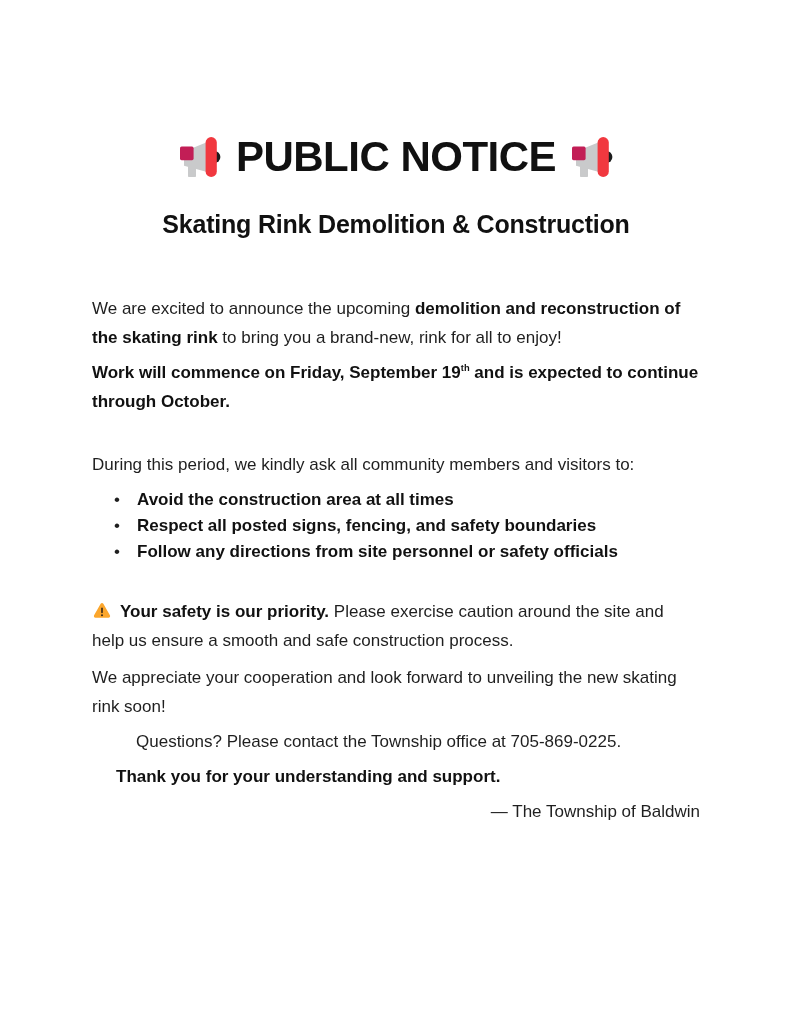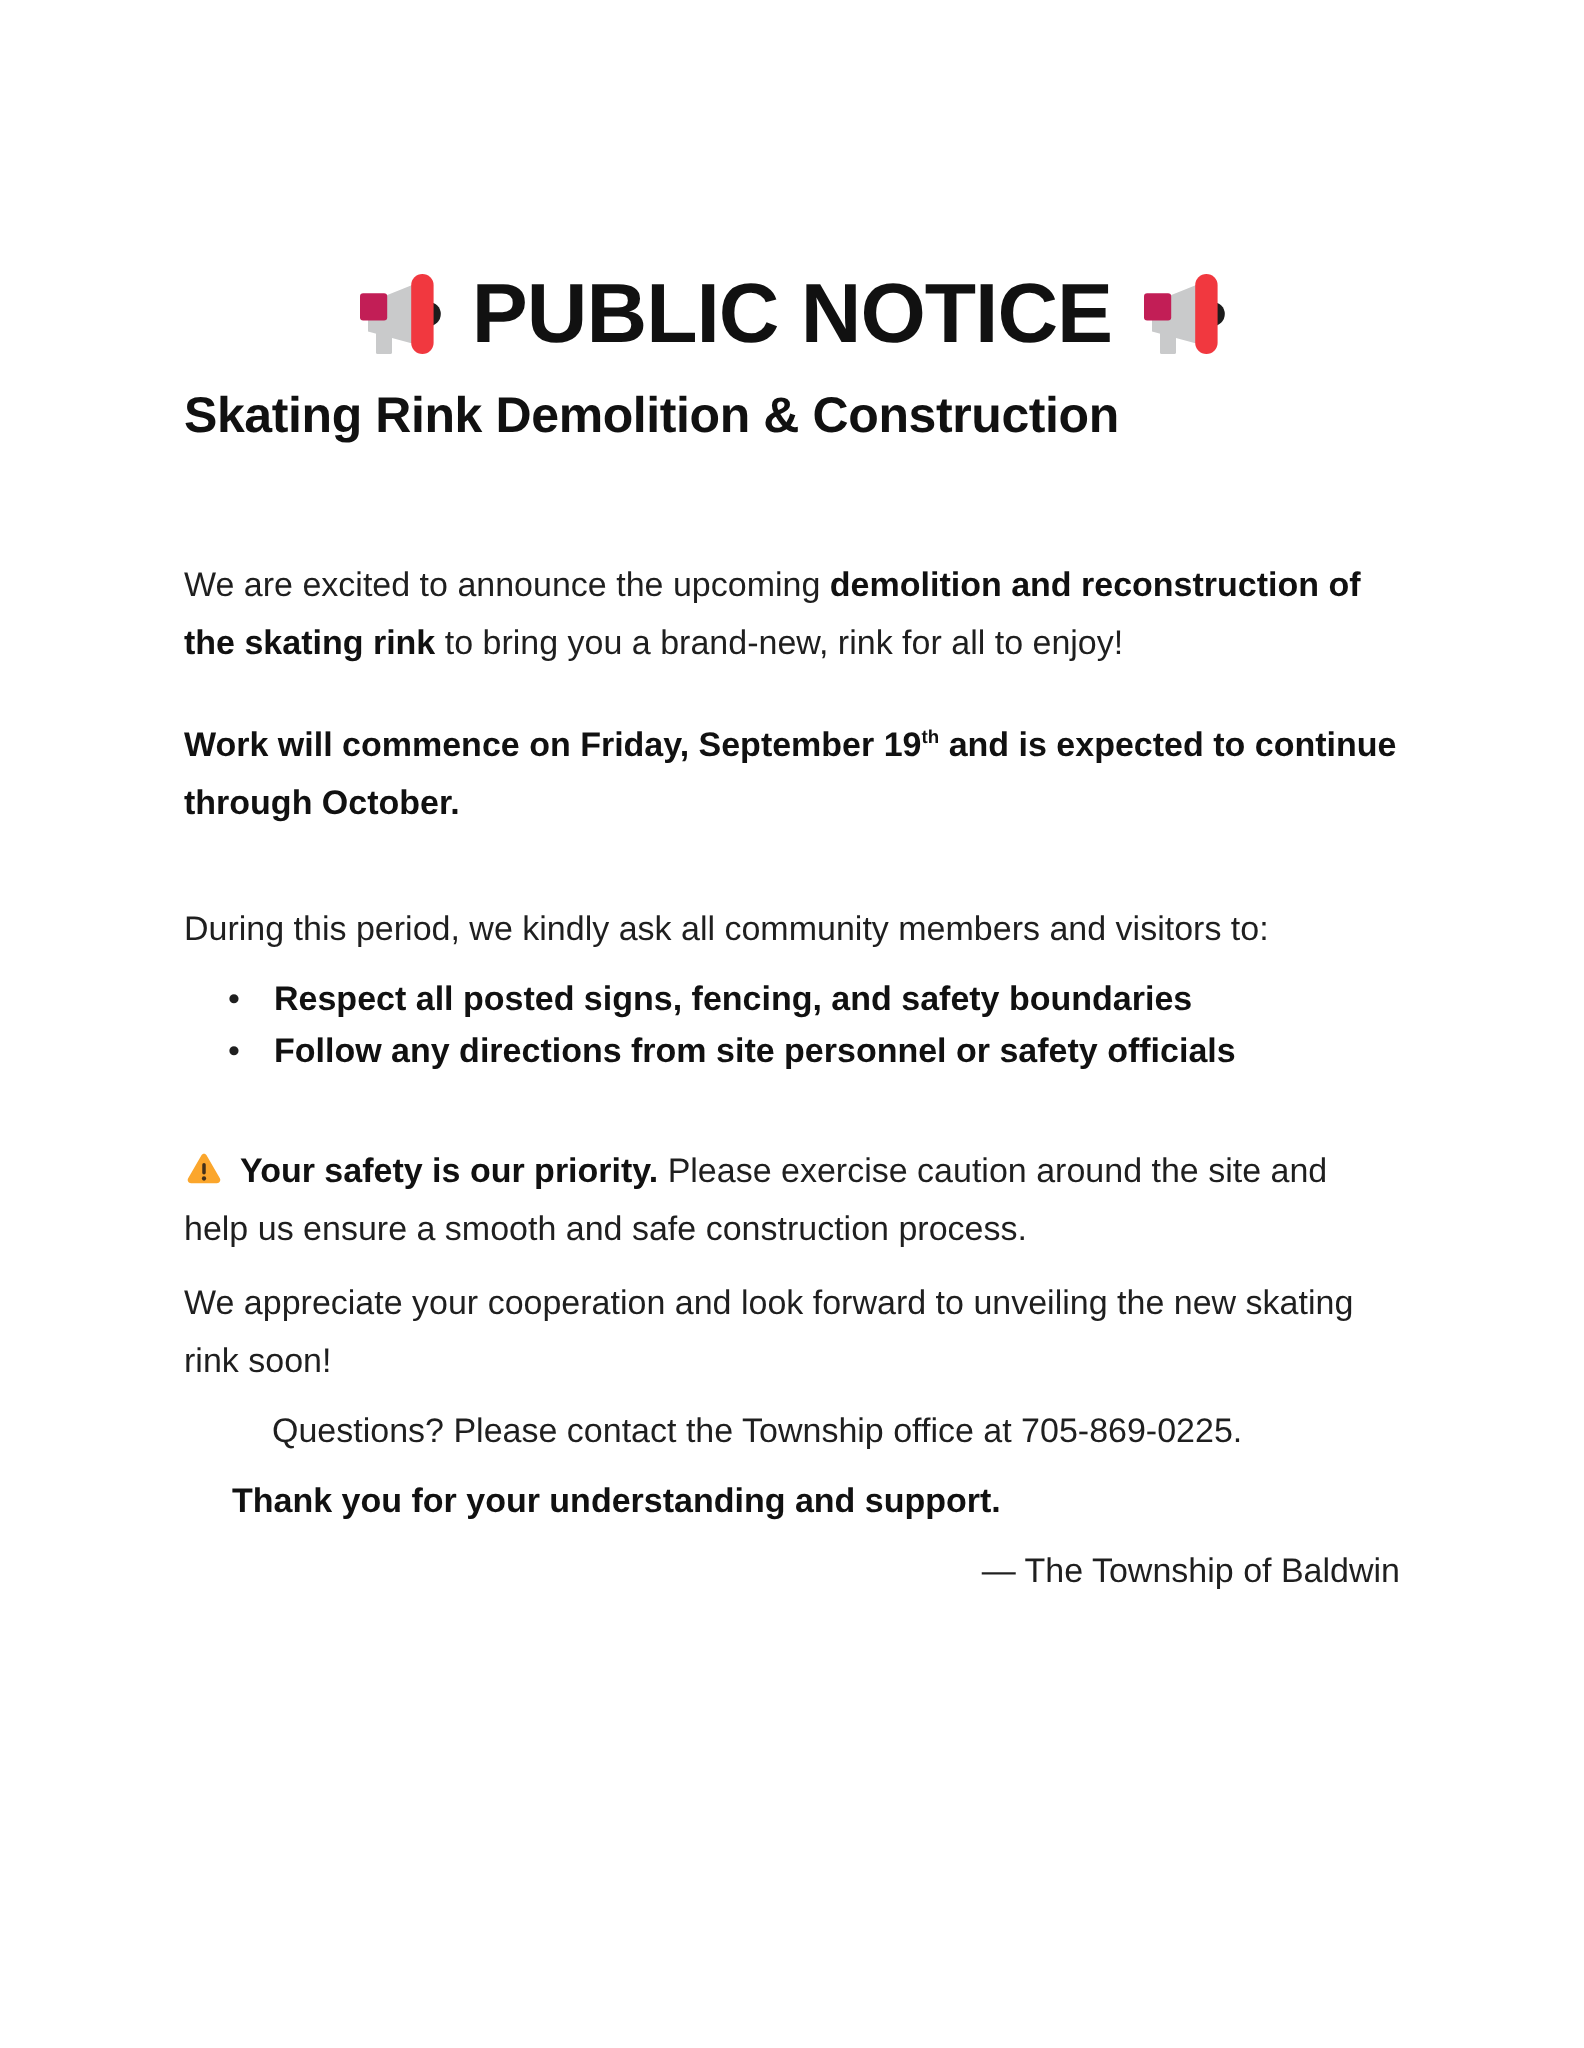--- a/index.html
+++ b/index.html
@@ -30,35 +30,36 @@
     letter-spacing: -0.5px;
     color: #111111;
     white-space: nowrap;
   }
   .megaphone {
     width: 48px;
     height: 48px;
     flex: 0 0 auto;
   }
   .subtitle {
-    margin-top: 12px;
+    margin-top: 28px;
+    text-align: center;
     font-size: 25px;
     line-height: 30px;
     font-weight: 700;
     color: #111111;
     letter-spacing: -0.2px;
   }
   .content p {
     font-size: 17px;
     line-height: 29px;
     color: #1f1f1f;
   }
   .content b { color: #111111; }
   p.intro    { margin-top: 55px; }
-  p.schedule { margin-top: 22px; font-weight: 700; color: #111111; }
+  p.schedule { margin-top: 6px; font-weight: 700; color: #111111; }
   p.ask      { margin-top: 34px; }
   ul.guidelines {
     margin-top: 8px;
     list-style: none;
   }
   ul.guidelines li {
     position: relative;
     padding-left: 45px;
     font-size: 17px;
     line-height: 26px;
@@ -118,20 +119,21 @@
 
   <div class="content">
 
     <p class="intro"><span>We are excited to announce the upcoming </span><b>demolition and reconstruction of the skating rink</b><span> to bring you a brand-new, rink for all to enjoy!</span></p>
 
     <p class="schedule"><span>Work will commence on Friday, September 19</span><sup class="ord">th</sup><span> and is expected to continue through October.</span></p>
 
     <p class="ask">During this period, we kindly ask all community members and visitors to:</p>
 
     <ul class="guidelines">
+      <li><span>Avoid the construction area at all times</span></li>
       <li><span>Respect all posted signs, fencing, and safety boundaries</span></li>
       <li><span>Follow any directions from site personnel or safety officials</span></li>
     </ul>
 
     <p class="safety"><svg class="warn-icon" viewBox="0 0 24 24" aria-hidden="true">
           <path d="M10.3 3.4 L2.0 17.9 c-0.8 1.4 0.2 3.1 1.8 3.1 h16.4 c1.6 0 2.6 -1.7 1.8 -3.1 L13.7 3.4 c-0.76 -1.32 -2.64 -1.32 -3.4 0 Z" fill="#FBA62C"></path>
           <rect x="10.9" y="8.2" width="2.2" height="7.2" rx="1.1" fill="#43301A"></rect>
           <circle cx="12" cy="18" r="1.35" fill="#43301A"></circle>
         </svg><b>Your safety is our priority.</b><span> Please exercise caution around the site and help us ensure a smooth and safe construction process.</span></p>
 

